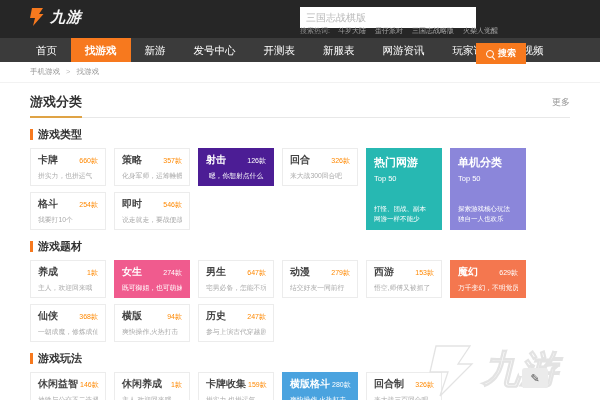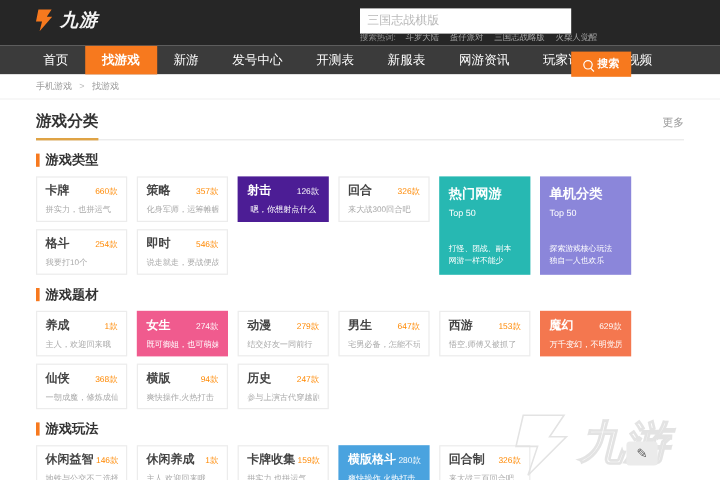--- a/index.html
+++ b/index.html
@@ -192,31 +192,31 @@
           </div>
           <div class="card colored" style="background: rgb(240, 91, 142);">
             <div class="card-top">
               <span class="card-name">女生</span>
               <span class="card-count">274款</span>
             </div>
             <div class="card-desc">既可御姐，也可萌妹</div>
           </div>
           <div class="card">
             <div class="card-top">
+              <span class="card-name">男生</span>
+              <span class="card-count">647款</span>
+            </div>
+            <div class="card-desc">宅男必备，怎能不玩</div>
+          </div>
+          <div class="card">
+            <div class="card-top">
               <span class="card-name">动漫</span>
               <span class="card-count">279款</span>
             </div>
             <div class="card-desc">结交好友一同前行</div>
-          </div>
-          <div class="card">
-            <div class="card-top">
-              <span class="card-name">男生</span>
-              <span class="card-count">647款</span>
-            </div>
-            <div class="card-desc">宅男必备，怎能不玩</div>
           </div>
           <div class="card">
             <div class="card-top">
               <span class="card-name">西游</span>
               <span class="card-count">153款</span>
             </div>
             <div class="card-desc">悟空,师傅又被抓了</div>
           </div>
           <div class="card colored" style="background: rgb(244, 119, 79);">
             <div class="card-top">

